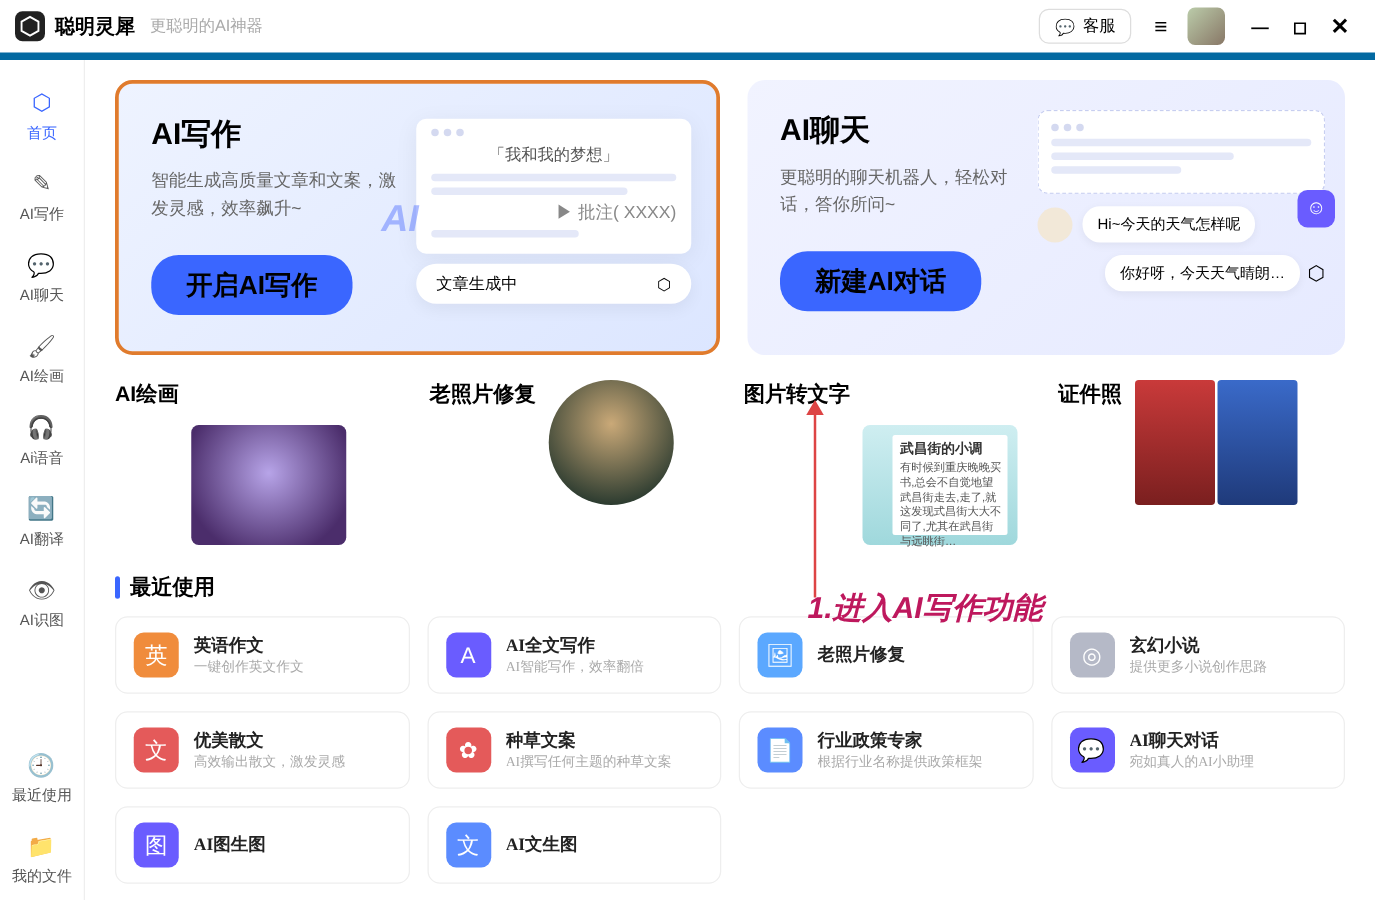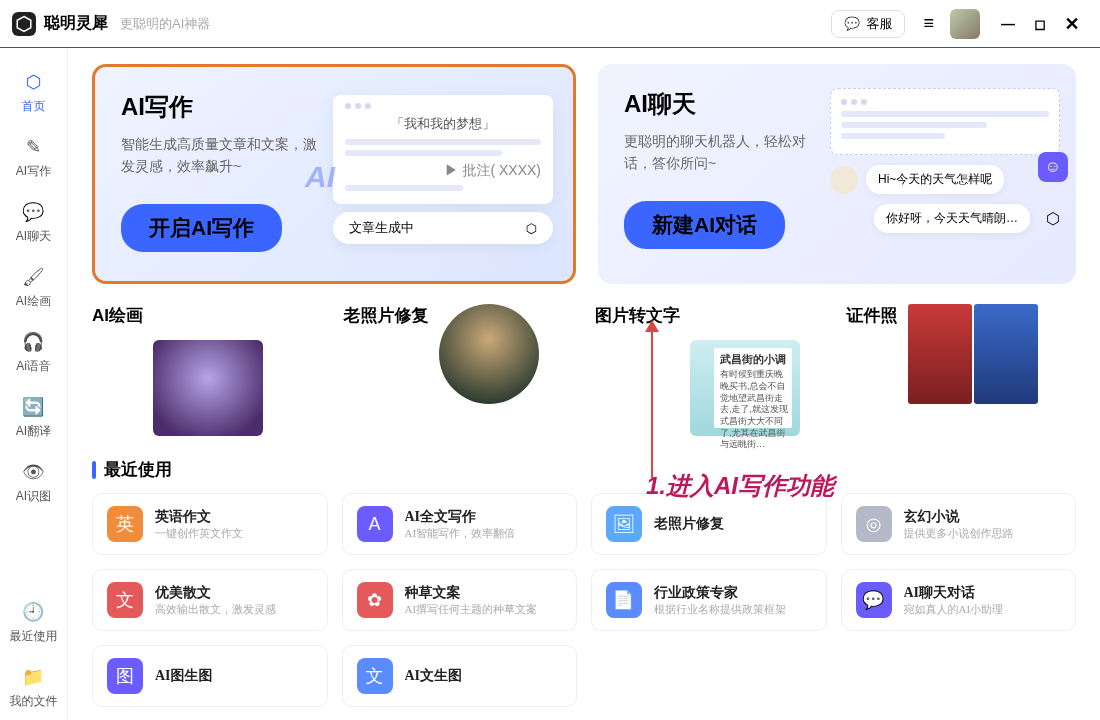--- a/index.html
+++ b/index.html
@@ -1,19 +1,19 @@
 <!DOCTYPE html>
 <html><head>
 <meta charset="utf-8">
 <style>
   * { box-sizing: border-box; margin: 0; padding: 0; }
   body { font-family: -apple-system, "PingFang SC", "Microsoft YaHei", sans-serif; background: #fff; width: 1100px; height: 720px; overflow: hidden; position: relative; }
   
   
-  .titlebar { height: 48px; display: flex; align-items: center; padding: 0 12px; border-bottom: 1px solid #0369a1; }
+  .titlebar { height: 48px; display: flex; align-items: center; padding: 0 12px; border-bottom: 6px solid #0369a1; }
   .logo-icon { width: 24px; height: 24px; background: #222; border-radius: 6px; display: flex; align-items: center; justify-content: center; color: #fff; margin-right: 8px; }
   .app-title { font-weight: 700; font-size: 16px; }
   .app-sub { color: #aaa; font-size: 13px; margin-left: 12px; }
   .title-spacer { flex: 1; }
   .kefu { display: flex; align-items: center; border: 1px solid #ddd; border-radius: 8px; padding: 4px 12px; font-size: 13px; margin-right: 10px; cursor: pointer; }
   .kefu-icon { margin-right: 6px; }
   .hamburger { font-size: 18px; padding: 4px 8px; cursor: pointer; margin-right: 8px; }
   .avatar { width: 30px; height: 30px; border-radius: 6px; background: linear-gradient(135deg,#bca 0%,#876 100%); margin-right: 12px; }
   .win-ctrl { width: 32px; text-align: center; font-size: 14px; cursor: pointer; font-weight: 700; }
 
@@ -45,30 +45,30 @@
   .mock-quote { font-size: 13px; color: #555; text-align: center; margin: 6px 0; }
   .mock-tag { font-size: 14px; color: #888; }
   .mock-status { background: #fff; border-radius: 18px; padding: 7px 16px; font-size: 13px; display: flex; align-items: center; justify-content: space-between; box-shadow: 0 4px 14px rgba(0,0,0,.06); }
   .mock-ai-badge { position: absolute; left: -28px; bottom: 50px; font-size: 30px; font-weight: 800; font-style: italic; color: #6a85ff; opacity: .55; margin-top: 33px; }
 
   .chat-mock { position: absolute; right: 16px; top: 24px; width: 230px; }
   .chat-skel { background: #fff; border-radius: 8px; padding: 10px; border: 1px dashed #c7cef0; }
   .bubble-l { display: flex; align-items: center; gap: 8px; margin-top: 10px; }
   .bub-av { width: 28px; height: 28px; border-radius: 50%; background: #f2e8d8; }
   .bub { background: #fff; border-radius: 14px; padding: 6px 12px; font-size: 12px; box-shadow: 0 2px 8px rgba(0,0,0,.06); }
-  .bubble-r { display: flex; justify-content: flex-end; align-items: center; gap: 16px; margin-top: 10px; }
+  .bubble-r { display: flex; justify-content: flex-end; align-items: center; gap: 6px; margin-top: 10px; }
   .bub-ic-box { width: 30px; height: 30px; border-radius: 8px; background: #6a5cff; display: flex; align-items: center; justify-content: center; color: #fff; position: absolute; right: -8px; top: 64px; }
 
   
   .thumb-row { display: flex; gap: 22px; margin-top: 20px; }
   .thumb { flex: 1; }
   .thumb-t { font-weight: 700; font-size: 17px; }
   .thumb-img { width: 100%; height: 96px; border-radius: 6px; margin-top: 2px; }
   .thumb-flex { display: flex; align-items: flex-start; gap: 10px; }
-  .thumb-flex .thumb-img { width: 110px; flex-shrink: 0; margin-top: 36px; }
+  .thumb-flex .thumb-img { width: 124px; flex-shrink: 0; margin-top: 36px; }
   .img-girl { background: radial-gradient(circle at 50% 40%, #b7a4e8 0%, #4b2d6b 80%); }
   .img-man { background: radial-gradient(circle at 50% 35%, #caa978 0%, #2a3a2f 80%); border-radius: 50%; height: 100px; width: 100px; }
   .img-doc { background: linear-gradient(180deg,#cfeef1 0%, #9fd8dc 100%); position: relative; }
   .img-doc::after { content: ""; position: absolute; inset: 8px 8px 8px 24px; background: #fff; border-radius: 2px; }
   .doc-text { position: absolute; z-index: 2; left: 30px; top: 12px; right: 12px; font-size: 9px; color: #555; line-height: 1.3; }
   .doc-title { font-size: 11px; font-weight: 700; color: #333; margin-bottom: 3px; }
   .img-id { display: flex; gap: 2px; width: 130px; height: 100px; }
   .id-p { flex: 1; border-radius: 3px; }
   .id-f { background: linear-gradient(180deg,#c93a3a 0%, #7a1f1f 100%); }
   .id-m { background: linear-gradient(180deg,#3a6ac9 0%, #1f3a7a 100%); }

